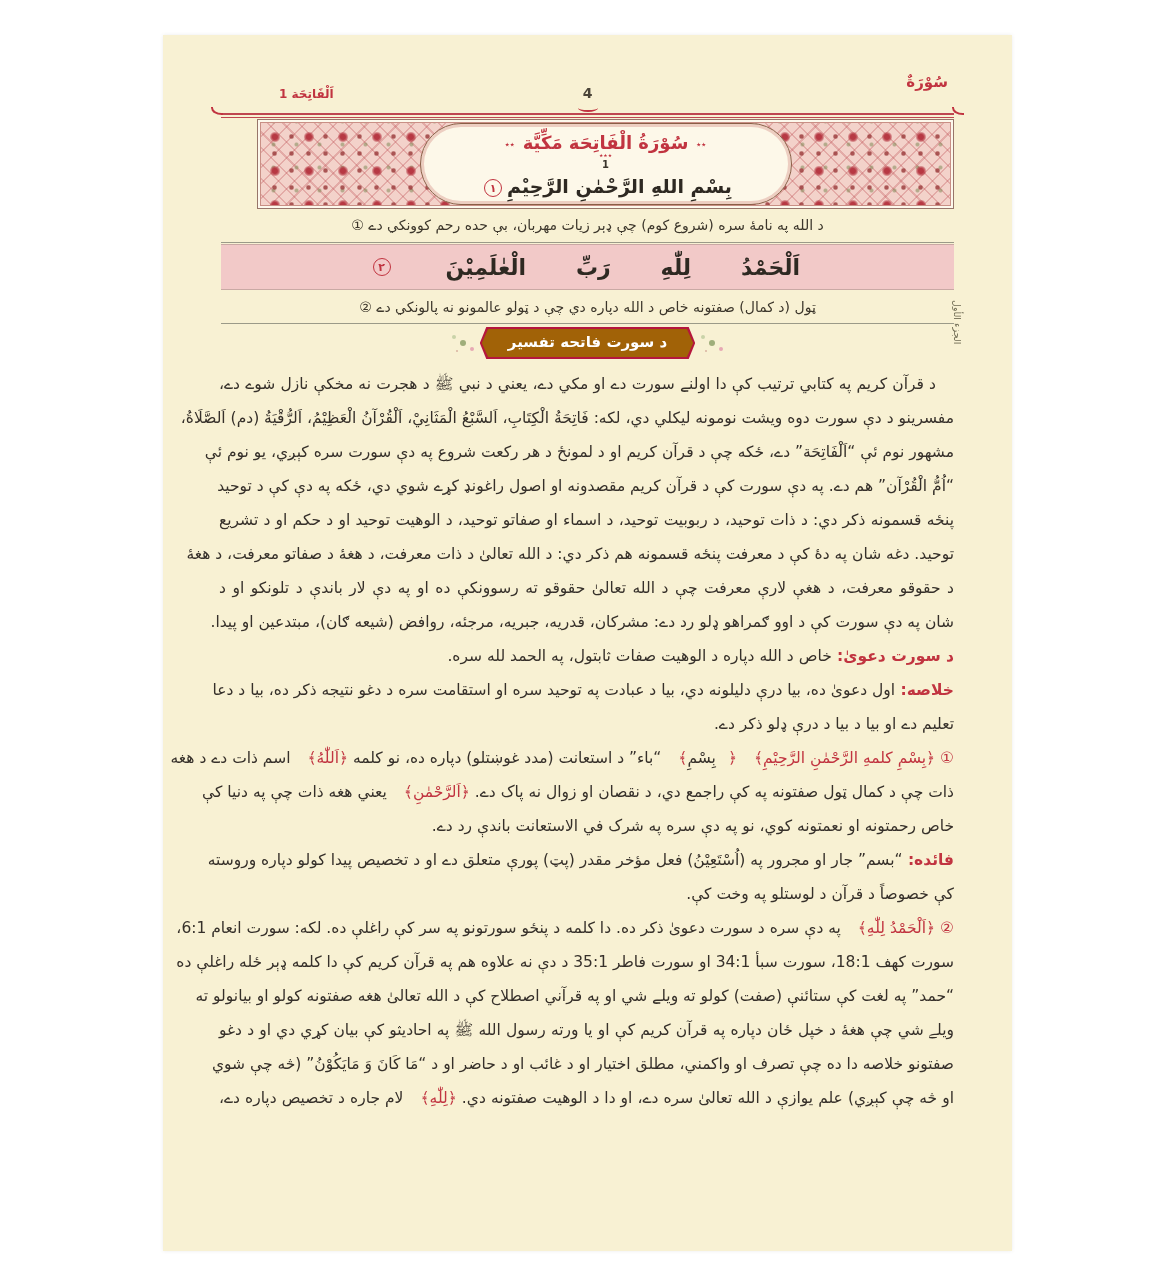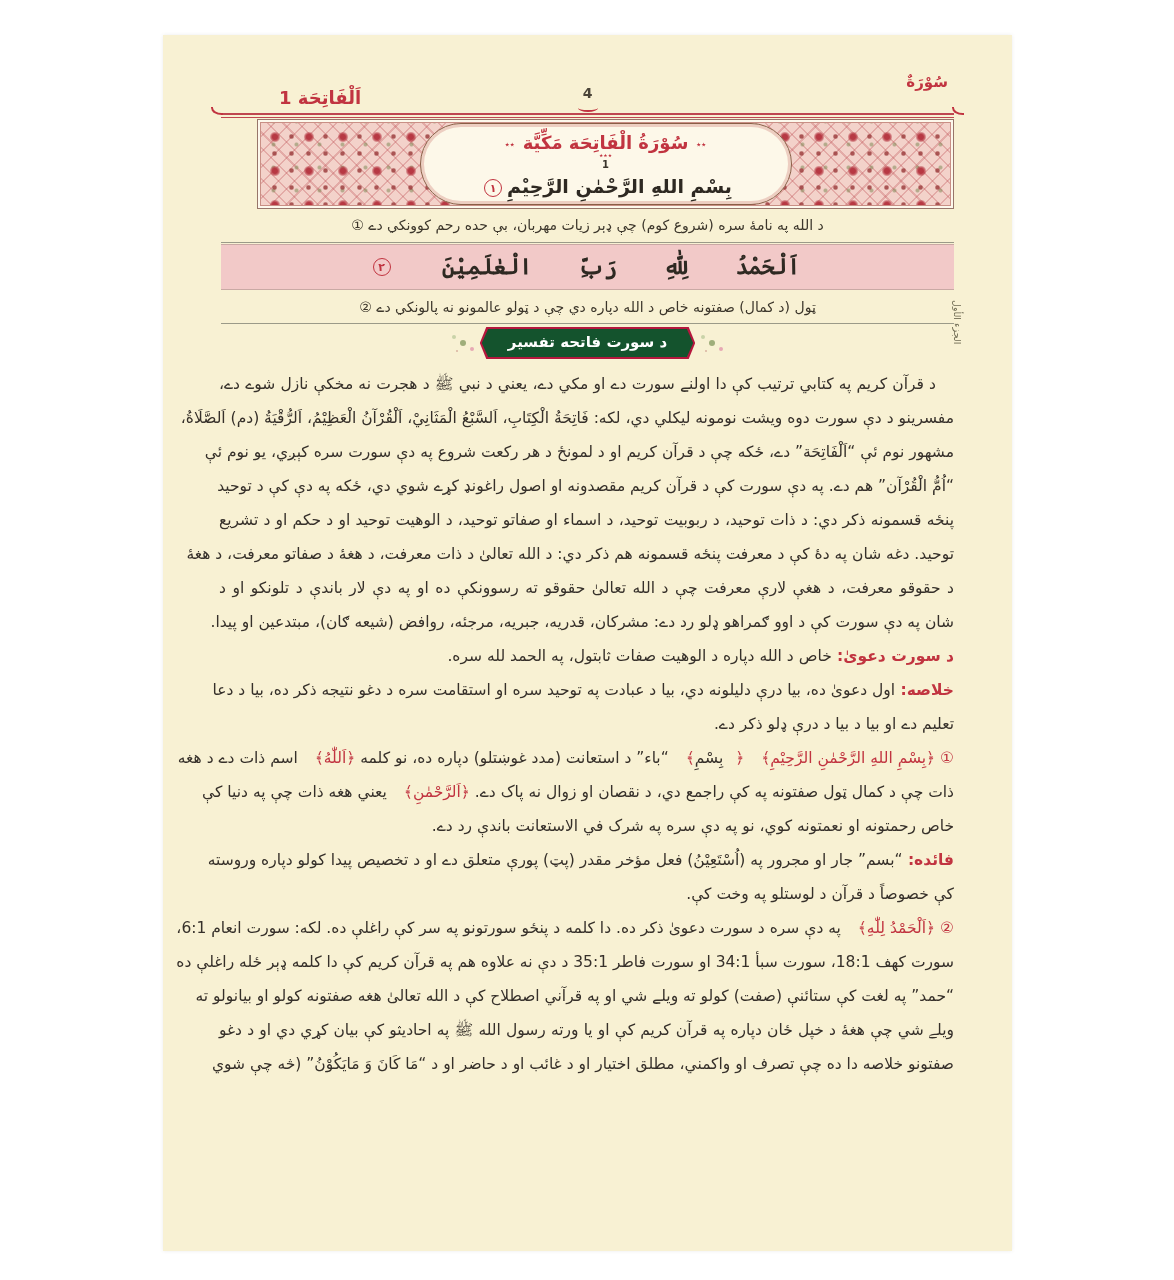--- a/index.html
+++ b/index.html
@@ -7,21 +7,21 @@
               font-family:"DejaVu Sans", sans-serif; }
   .canvas { position:relative; width:1174px; height:1280px; background:#ffffff; }
 
   .page { position:absolute; left:163px; top:35px; width:849px; height:1216px;
           background:#f8f1d3; box-shadow:0 0 4px rgba(0,0,0,.08); direction:rtl; }
 
   
   .hdr-right { position:absolute; top:38px; right:64px; color:#c13440; font-weight:bold;
                font-size:15px; }
   .hdr-left  { position:absolute; top:52px; left:116px; color:#c13440; font-weight:bold;
-               font-size:18px; direction:rtl; }
+               font-size:12px; direction:rtl; }
   .hdr-page  { position:absolute; top:50px; left:0; right:0; text-align:center;
                color:#4a4438; font-size:14px; font-weight:bold; }
   .hdr-flourish { position:absolute; top:69px; left:50%; width:20px; height:8px;
                margin-left:-10px; border-bottom:2px solid #c13440; border-radius:0 0 60% 60%; }
   .double-rule { position:absolute; top:78px; left:58px; right:58px; height:5px;
                border-top:2px solid #bf4750; border-bottom:1px solid #bf4750; }
   .curl { position:absolute; top:72px; width:12px; height:8px;
           border:2px solid #c13440; border-top:none; border-right:none; border-radius:0 0 0 90%; }
   .curl.l { left:48px; } .curl.r { right:48px; }
 
@@ -57,28 +57,28 @@
   
   .trans-line { position:absolute; left:58px; right:58px; text-align:center;
     font-size:14px; color:#3c362b; }
   .t1 { top:182px; } .t2 { top:264px; }
   .thin-rule { position:absolute; left:58px; right:58px; border-top:1px solid #9b9a88; }
   .r1 { top:207px; } .r2 { top:288px; }
   .ayah-band { position:absolute; top:209px; left:58px; right:58px; height:46px;
     background:#f2c9c8; border-top:1px solid #c9a9a4; border-bottom:1px solid #c9a9a4; }
   .ayah-words { display:flex; direction:rtl; justify-content:space-between; align-items:center;
     height:100%; padding:0 21% 0 20%; }
-  .ayah-words .w { font-size:22px; font-weight:bold; color:#2e2922; white-space:nowrap;font-family:Liberation Serif, serif; }
+  .ayah-words .w { font-size:22px; font-weight:bold; color:#2e2922; white-space:nowrap; }
   .ayah-words .num-circle { background:transparent; }
 
   
   .badge-row { position:absolute; top:292px; left:0; right:0; height:32px; text-align:center; }
   .badge-outer { display:inline-block; background:#b5173d; padding:2px;
     clip-path:polygon(3% 0,97% 0,100% 50%,97% 100%,3% 100%,0 50%); }
-  .badge-inner { display:inline-block; background:#14532d; color:#ffffff; font-size:15px;
+  .badge-inner { display:inline-block; background:#a16207; color:#ffffff; font-size:15px;
     font-weight:bold; padding:4px 26px 6px;
     clip-path:polygon(3% 0,97% 0,100% 50%,97% 100%,3% 100%,0 50%); }
   .sprig { display:inline-block; width:6px; height:6px; border-radius:50%;
     background:#9fae7a; vertical-align:middle; margin:0 14px;
     box-shadow:-9px -6px 0 -1px #c9d3a8, 9px 6px 0 -1px #e7a9b4, -6px 8px 0 -2px #d9b2a0; }
 
   
   .tafsir { position:absolute; top:332px; right:58px; left:56px; direction:rtl;
     color:#36302a; font-size:15.5px; }
   .tline { height:34px; line-height:34px; white-space:nowrap; text-align:justify;
@@ -147,27 +147,28 @@
         <div class="tline"><span class="sg-n">مفسرينو د دې سورت دوه ويشت نومونه ليکلي دي، لکه: فَاتِحَةُ الْكِتَابِ، اَلسَّبْعُ الْمَثَانِيْ، اَلْقُرْآنُ الْعَظِيْمُ، اَلرُّقْيَةُ (دم) اَلصَّلَاةُ،</span></div>
         <div class="tline"><span class="sg-n">مشهور نوم ئې “اَلْفَاتِحَة” دے، ځکه چې د قرآن کريم او د لمونځ د هر رکعت شروع په دې سورت سره کېږي، يو نوم ئې</span></div>
         <div class="tline"><span class="sg-n">“اُمُّ الْقُرْآن” هم دے. په دې سورت کې د قرآن کريم مقصدونه او اصول راغونډ کړے شوي دي، ځکه په دې کې د توحيد</span></div>
         <div class="tline"><span class="sg-n">پنځه قسمونه ذکر دي: د ذات توحيد، د ربوبيت توحيد، د اسماء او صفاتو توحيد، د الوهيت توحيد او د حکم او د تشريع</span></div>
         <div class="tline"><span class="sg-n">توحيد. دغه شان په دۀ کې د معرفت پنځه قسمونه هم ذکر دي: د الله تعالیٰ د ذات معرفت، د هغهٔ د صفاتو معرفت، د هغهٔ</span></div>
         <div class="tline"><span class="sg-n">د حقوقو معرفت، د هغې لارې معرفت چې د الله تعالیٰ حقوقو ته رسوونکې ده او په دې لار باندې د تلونکو او د</span></div>
         <div class="tline"><span class="sg-n">شان په دې سورت کې د اوو ګمراهو ډلو رد دے: مشرکان، قدريه، جبريه، مرجئه، روافض (شيعه ګان)، مبتدعين او پيدا.</span></div>
         <div class="tline start"><span class="sg-rb">د سورت دعویٰ: </span><span class="sg-n">خاص د الله دپاره د الوهيت صفات ثابتول، په الحمد لله سره.</span></div>
         <div class="tline"><span class="sg-rb">خلاصه: </span><span class="sg-n">اول دعویٰ ده، بيا درې دليلونه دي، بيا د عبادت په توحيد سره او استقامت سره د دغو نتيجه ذکر ده، بيا د دعا</span></div>
         <div class="tline start"><span class="sg-n">تعليم دے او بيا د بيا د درې ډلو ذکر دے.</span></div>
-        <div class="tline"><span class="sg-r">① ﴿بِسْمِ اللهِ الرَّحْمٰنِ الرَّحِيْمِ﴾ </span><span class="sg-r">﴿</span><span class="sg-n">بِسْمِ</span><span class="sg-r">﴾ </span><span class="sg-n">“باء” د استعانت (مدد غوښتلو) دپاره ده، نو کلمه </span><span class="sg-r">﴿اَللّٰهُ﴾ </span><span class="sg-n">اسم ذات دے د هغه</span></div>
+        <div class="tline"><span class="sg-r">① ﴿بِسْمِ کلمهِ الرَّحْمٰنِ الرَّحِيْمِ﴾ </span><span class="sg-r">﴿</span><span class="sg-n">بِسْمِ</span><span class="sg-r">﴾ </span><span class="sg-n">“باء” د استعانت (مدد غوښتلو) دپاره ده، نو کلمه </span><span class="sg-r">﴿اَللّٰهُ﴾ </span><span class="sg-n">اسم ذات دے د هغه</span></div>
         <div class="tline"><span class="sg-n">ذات چې د کمال ټول صفتونه په کې راجمع دي، د نقصان او زوال نه پاک دے. </span><span class="sg-r">﴿اَلرَّحْمٰنِ﴾ </span><span class="sg-n">يعني هغه ذات چې په دنيا کې</span></div>
         <div class="tline start"><span class="sg-n">خاص رحمتونه او نعمتونه کوي، نو په دې سره په شرک في الاستعانت باندې رد دے.</span></div>
         <div class="tline"><span class="sg-rb">فائده: </span><span class="sg-n">“بسم” جار او مجرور په (اُسْتَعِيْنُ) فعل مؤخر مقدر (پټ) پورې متعلق دے او د تخصيص پيدا کولو دپاره وروسته</span></div>
         <div class="tline start"><span class="sg-n">کې خصوصاً د قرآن د لوستلو په وخت کې.</span></div>
         <div class="tline"><span class="sg-r">② ﴿اَلْحَمْدُ لِلّٰهِ﴾ </span><span class="sg-n">په دې سره د سورت دعویٰ ذکر ده. دا کلمه د پنځو سورتونو په سر کې راغلې ده. لکه: سورت انعام 6:1،</span></div>
         <div class="tline"><span class="sg-n">سورت کهف 18:1، سورت سبأ 34:1 او سورت فاطر 35:1 د دې نه علاوه هم په قرآن کريم کې دا کلمه ډېر ځله راغلې ده</span></div>
         <div class="tline"><span class="sg-n">“حمد” په لغت کې ستائنې (صفت) کولو ته ويلے شي او په قرآني اصطلاح کې د الله تعالیٰ هغه صفتونه کولو او بيانولو ته</span></div>
         <div class="tline"><span class="sg-n">ويلے شي چې هغهٔ د خپل ځان دپاره په قرآن کريم کې او يا ورته رسول الله ﷺ په احاديثو کې بيان کړي دي او د دغو</span></div>
         <div class="tline"><span class="sg-n">صفتونو خلاصه دا ده چې تصرف او واکمني، مطلق اختيار او د غائب او د حاضر او د “مَا كَانَ وَ مَايَكُوْنُ” (څه چې شوي</span></div>
+        <div class="tline"><span class="sg-n">او څه چې کېږي) علم يوازې د الله تعالیٰ سره دے، او دا د الوهيت صفتونه دي. </span><span class="sg-r">﴿لِلّٰهِ﴾ </span><span class="sg-n">لام جاره د تخصيص دپاره دے،</span></div>
       </div>
 
     <div class="margin-label">الجزء الأول</div>
   </div>
 </div>
 
 </body></html>

